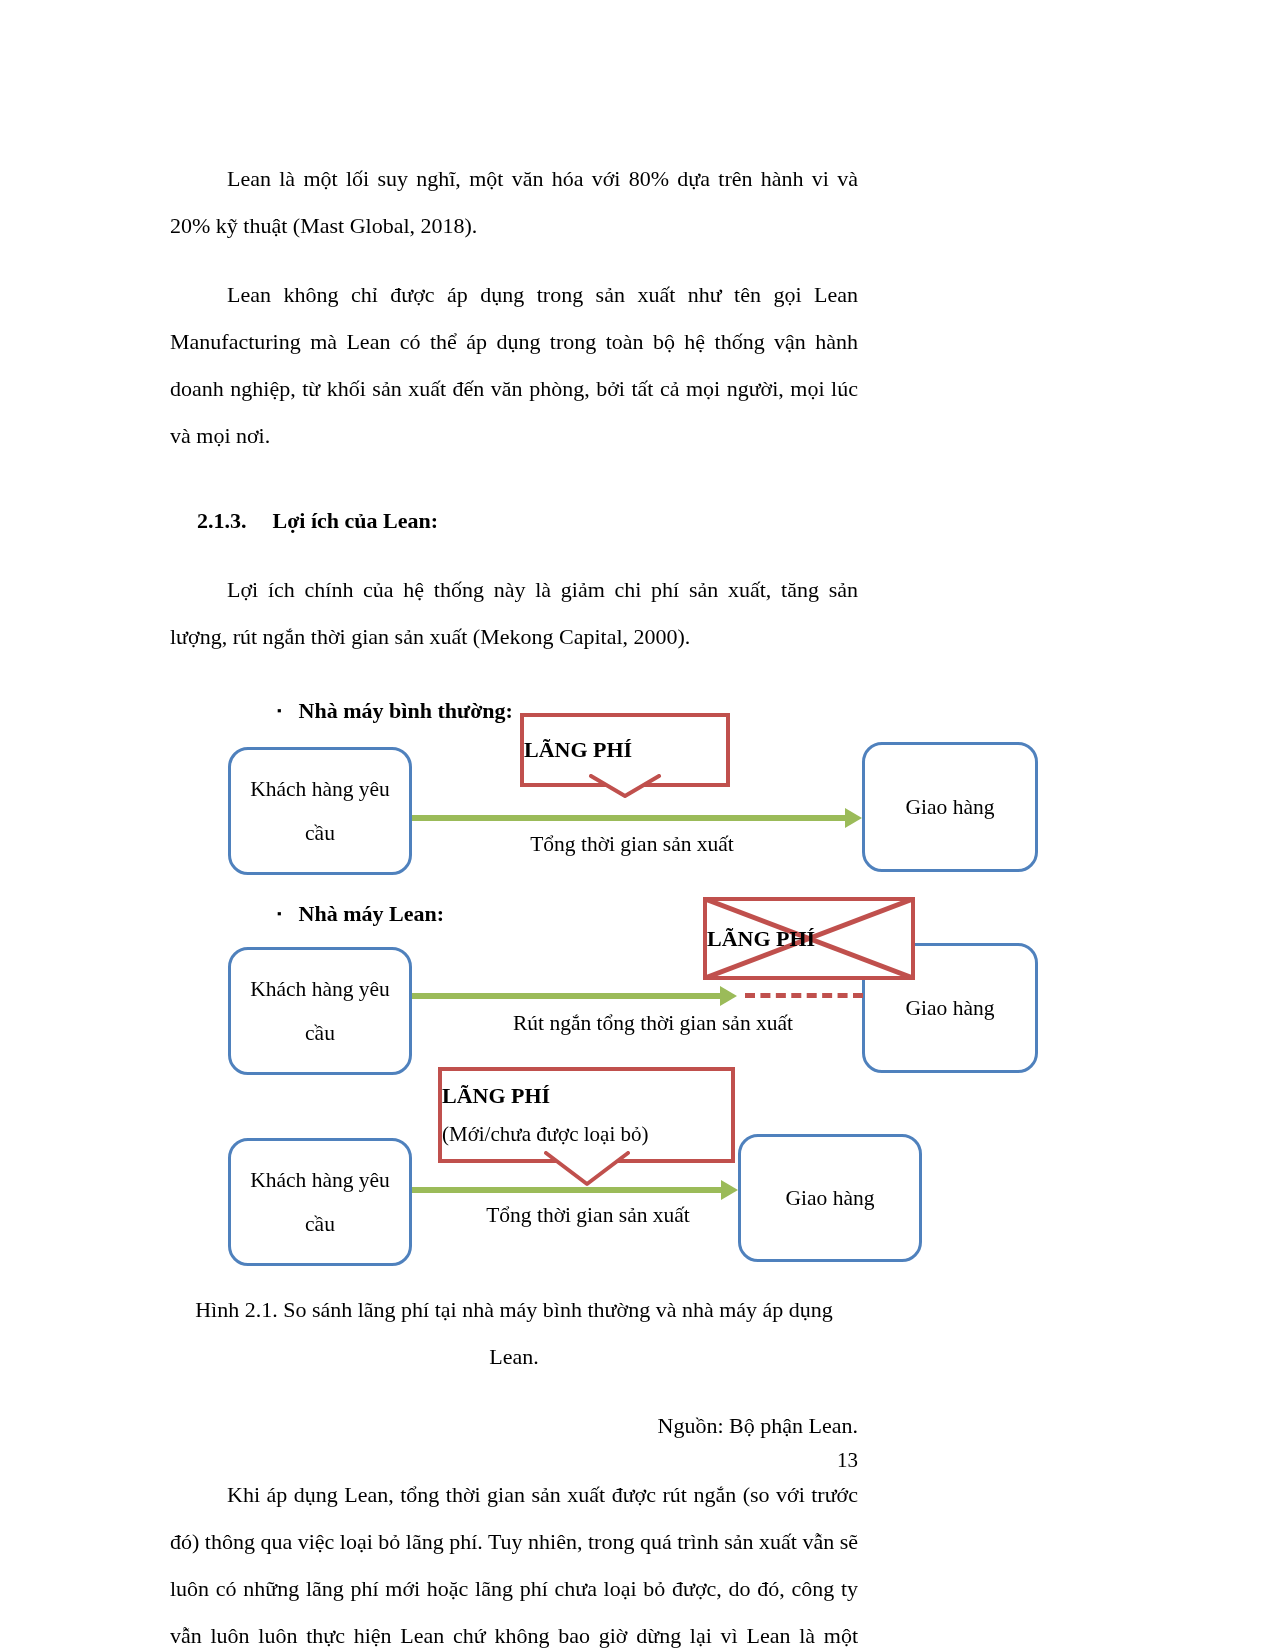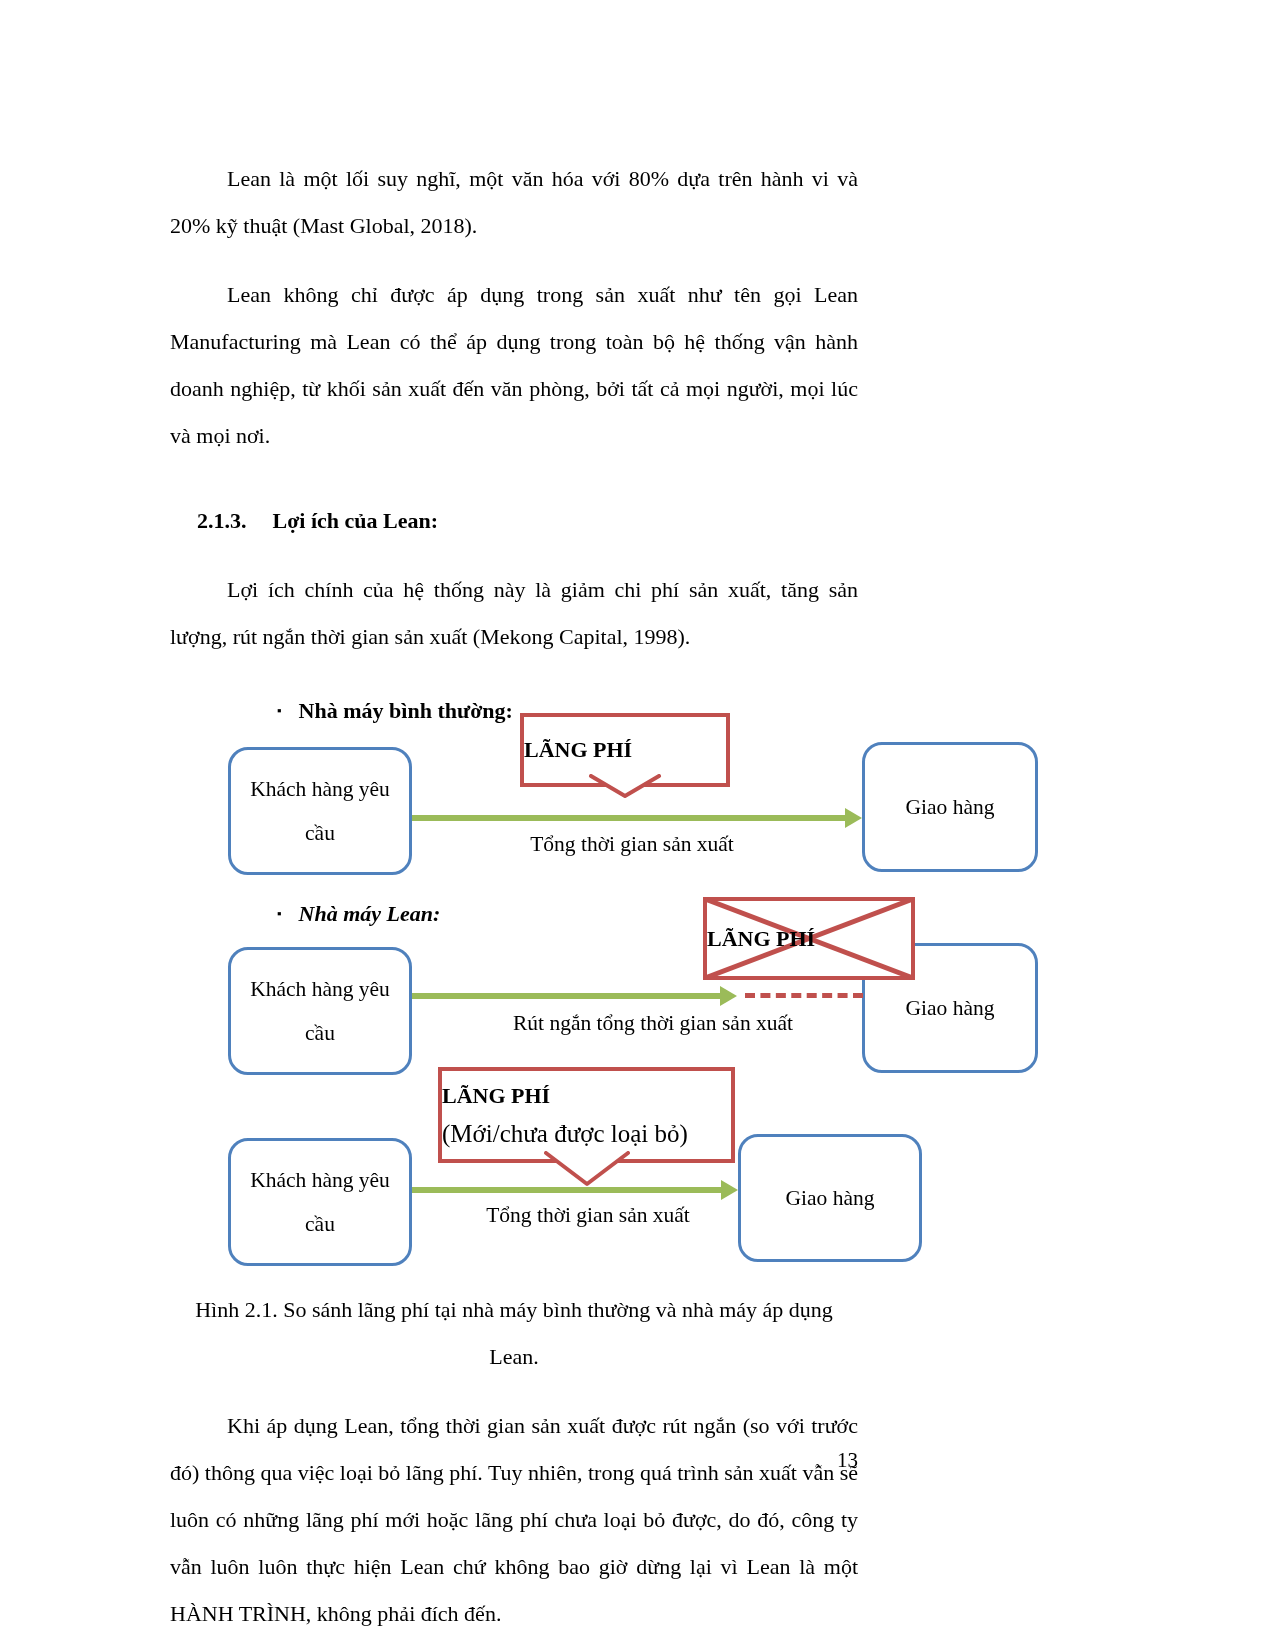--- a/index.html
+++ b/index.html
@@ -12,21 +12,21 @@
   .heading .hnum{display:inline-block;margin-right:26px;}
   .figure{position:relative;height:590px;margin-top:1px;}
   .bullet{position:absolute;font-weight:bold;font-size:22px;white-space:nowrap;}
   .bchar{font-size:13px;vertical-align:3px;margin-right:17px;}
   .bluebox{position:absolute;border:3px solid #4f81bd;border-radius:20px;background:#fff;
            display:flex;align-items:center;justify-content:center;text-align:center;
            font-size:21.5px;line-height:44px;padding:0 14px;box-sizing:border-box;}
   .waste{position:absolute;border:4px solid #c0504d;background:#fff;box-sizing:border-box;
          display:flex;flex-direction:column;align-items:flex-start;justify-content:center;
          font-weight:bold;font-size:22px;line-height:38px;text-align:center;}
-  .wsub{font-weight:normal;font-size:25px;}
+  .wsub{font-weight:normal;font-size:21px;}
   .tail{position:absolute;left:50%;transform:translateX(-50%);}
   .tail1{bottom:-17px;}
   .tail3{bottom:-30px;}
   .xmark{position:absolute;left:-4px;top:-4px;}
   .wlabel{position:relative;z-index:2;}
   .garrow{position:absolute;display:flex;align-items:center;height:20px;}
   .gshaft{flex:1;height:6px;background:#9bbb59;}
   .ghead{width:0;height:0;border-left:17px solid #9bbb59;border-top:10px solid transparent;border-bottom:10px solid transparent;}
   .dashedline{position:absolute;height:0;border-top:5px dashed #c0504d;}
   .alabel{position:absolute;font-size:21.5px;text-align:center;}
@@ -37,21 +37,21 @@
 </head>
 <body>
 
 <div class="page">
 
   <p class="para indent">Lean là một lối suy nghĩ, một văn hóa với 80% dựa trên hành vi và 20% kỹ thuật (Mast Global, 2018).</p>
   <p class="para indent">Lean không chỉ được áp dụng trong sản xuất như tên gọi Lean Manufacturing mà Lean có thể áp dụng trong toàn bộ hệ thống vận hành doanh nghiệp, từ khối sản xuất đến văn phòng, bởi tất cả mọi người, mọi lúc và mọi nơi.</p>
 
   <p class="heading"><span class="hnum">2.1.3.</span><span>Lợi ích của Lean:</span></p>
 
-  <p class="para indent">Lợi ích chính của hệ thống này là giảm chi phí sản xuất, tăng sản lượng, rút ngắn thời gian sản xuất (Mekong Capital, 1998).</p>
+  <p class="para indent">Lợi ích chính của hệ thống này là giảm chi phí sản xuất, tăng sản lượng, rút ngắn thời gian sản xuất (Mekong Capital, 2000).</p>
 
   <div class="figure">
 
     <div class="bullet" style="left:107px;top:16px;"><span class="bchar">▪</span><span>Nhà máy bình thường:</span></div>
 
     <div class="bluebox" style="left:58px;top:65px;width:184px;height:128px;">
         <span>Khách hàng yêu cầu</span>
       </div>
     <div class="bluebox" style="left:692px;top:60px;width:176px;height:130px;">
         <span>Giao hàng</span>
@@ -63,21 +63,21 @@
       </div>
     <div class="alabel" style="left:282px;top:150px;width:360px;">Tổng thời gian sản xuất</div>
 
     <div class="waste" style="left:350px;top:31px;width:210px;height:74px;">
       <span class="wlabel">LÃNG PHÍ</span>
       <svg class="tail tail1" width="76" height="26" viewBox="0 0 76 26">
         <path d="M4,2 L38,22 L72,2" fill="#ffffff" stroke="#c0504d" stroke-width="4" stroke-linecap="round" stroke-linejoin="round"></path>
       </svg>
     </div>
 
-    <div class="bullet" style="left:107px;top:219px;font-style:italic;"><span class="bchar">▪</span><span>Nhà máy Lean:</span></div>
+    <div class="bullet" style="left:107px;top:219px;"><span class="bchar">▪</span><span>Nhà máy Lean:</span></div>
 
     <div class="bluebox" style="left:58px;top:265px;width:184px;height:128px;">
         <span>Khách hàng yêu cầu</span>
       </div>
     <div class="bluebox" style="left:692px;top:261px;width:176px;height:130px;">
         <span>Giao hàng</span>
       </div>
 
     <div class="garrow" style="left:242px;top:304px;width:325px;">
         <div class="gshaft"></div>
@@ -111,18 +111,19 @@
       <span class="wlabel">LÃNG PHÍ</span>
       <span class="wlabel wsub">(Mới/chưa được loại bỏ)</span>
       <svg class="tail tail3" width="92" height="38" viewBox="0 0 92 38">
         <path d="M5,2 L46,33 L87,2" fill="#ffffff" stroke="#c0504d" stroke-width="4" stroke-linecap="round" stroke-linejoin="round"></path>
       </svg>
     </div>
 
   </div>
 
   <p class="caption">Hình 2.1. So sánh lãng phí tại nhà máy bình thường và nhà máy áp dụng Lean.</p>
+  <p class="source">Nguồn: Bộ phận Lean.</p>
 
   <p class="para indent">Khi áp dụng Lean, tổng thời gian sản xuất được rút ngắn (so với trước đó) thông qua việc loại bỏ lãng phí. Tuy nhiên, trong quá trình sản xuất vẫn sẽ luôn có những lãng phí mới hoặc lãng phí chưa loại bỏ được, do đó, công ty vẫn luôn luôn thực hiện Lean chứ không bao giờ dừng lại vì Lean là một HÀNH TRÌNH, không phải đích đến.</p>
 
   <div class="pagenum">13</div>
 
 </div>
 
 </body></html>

